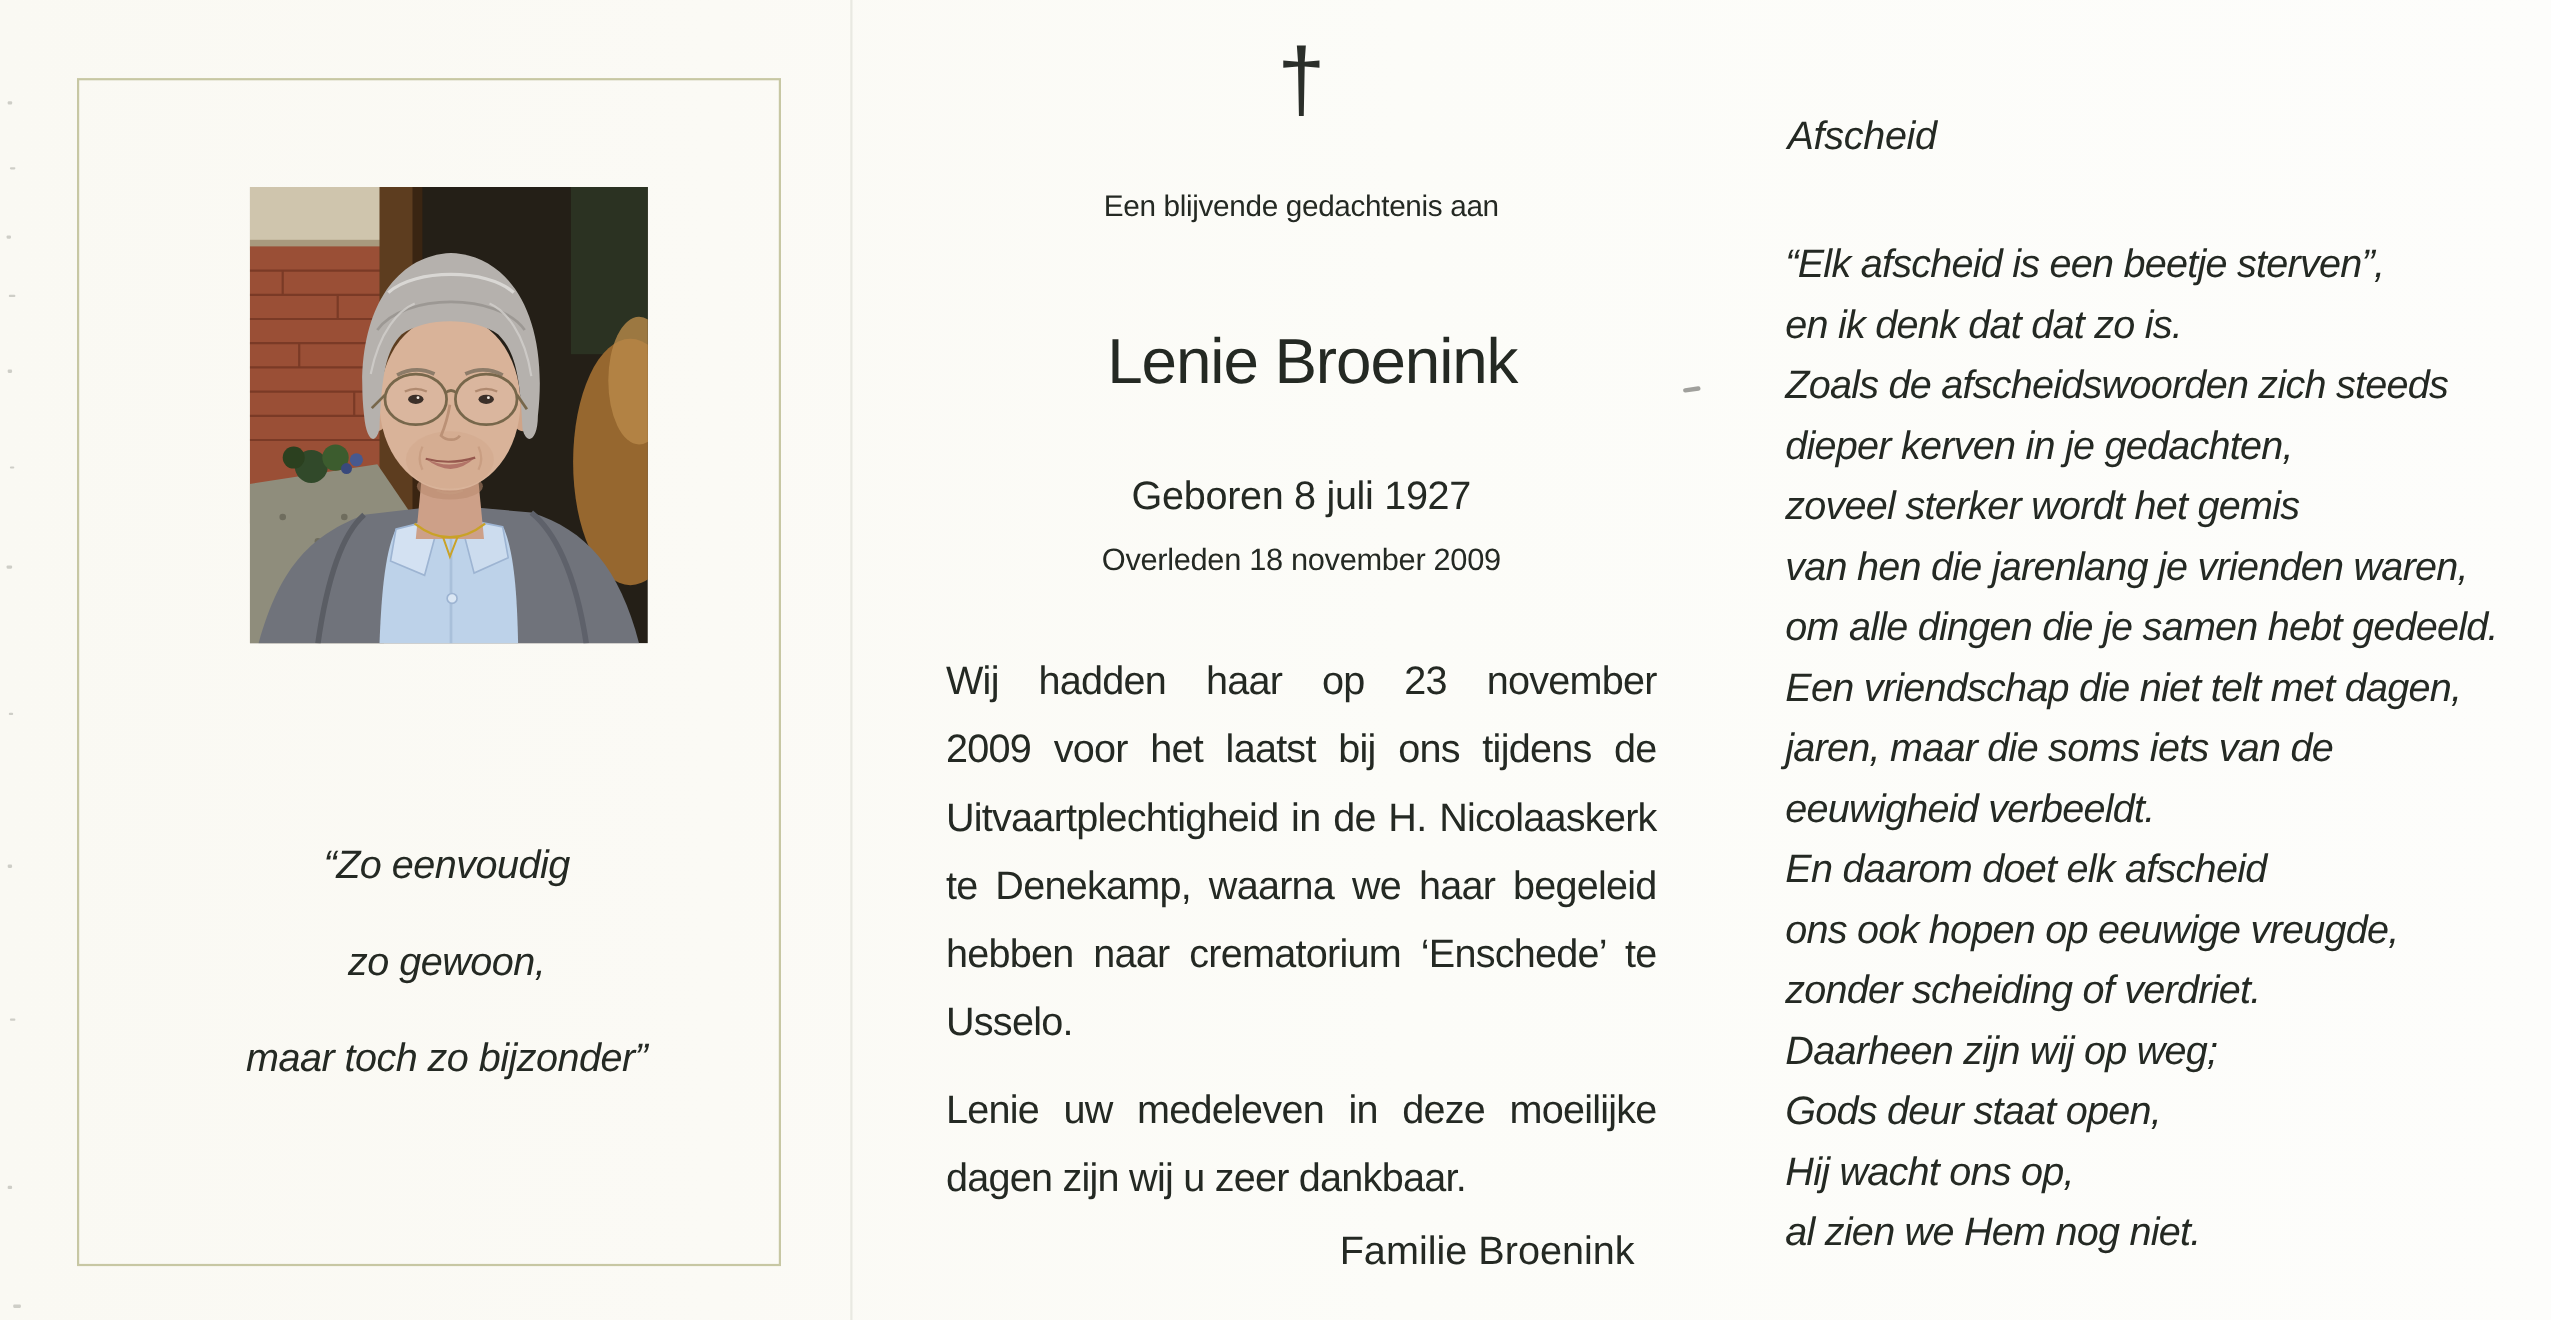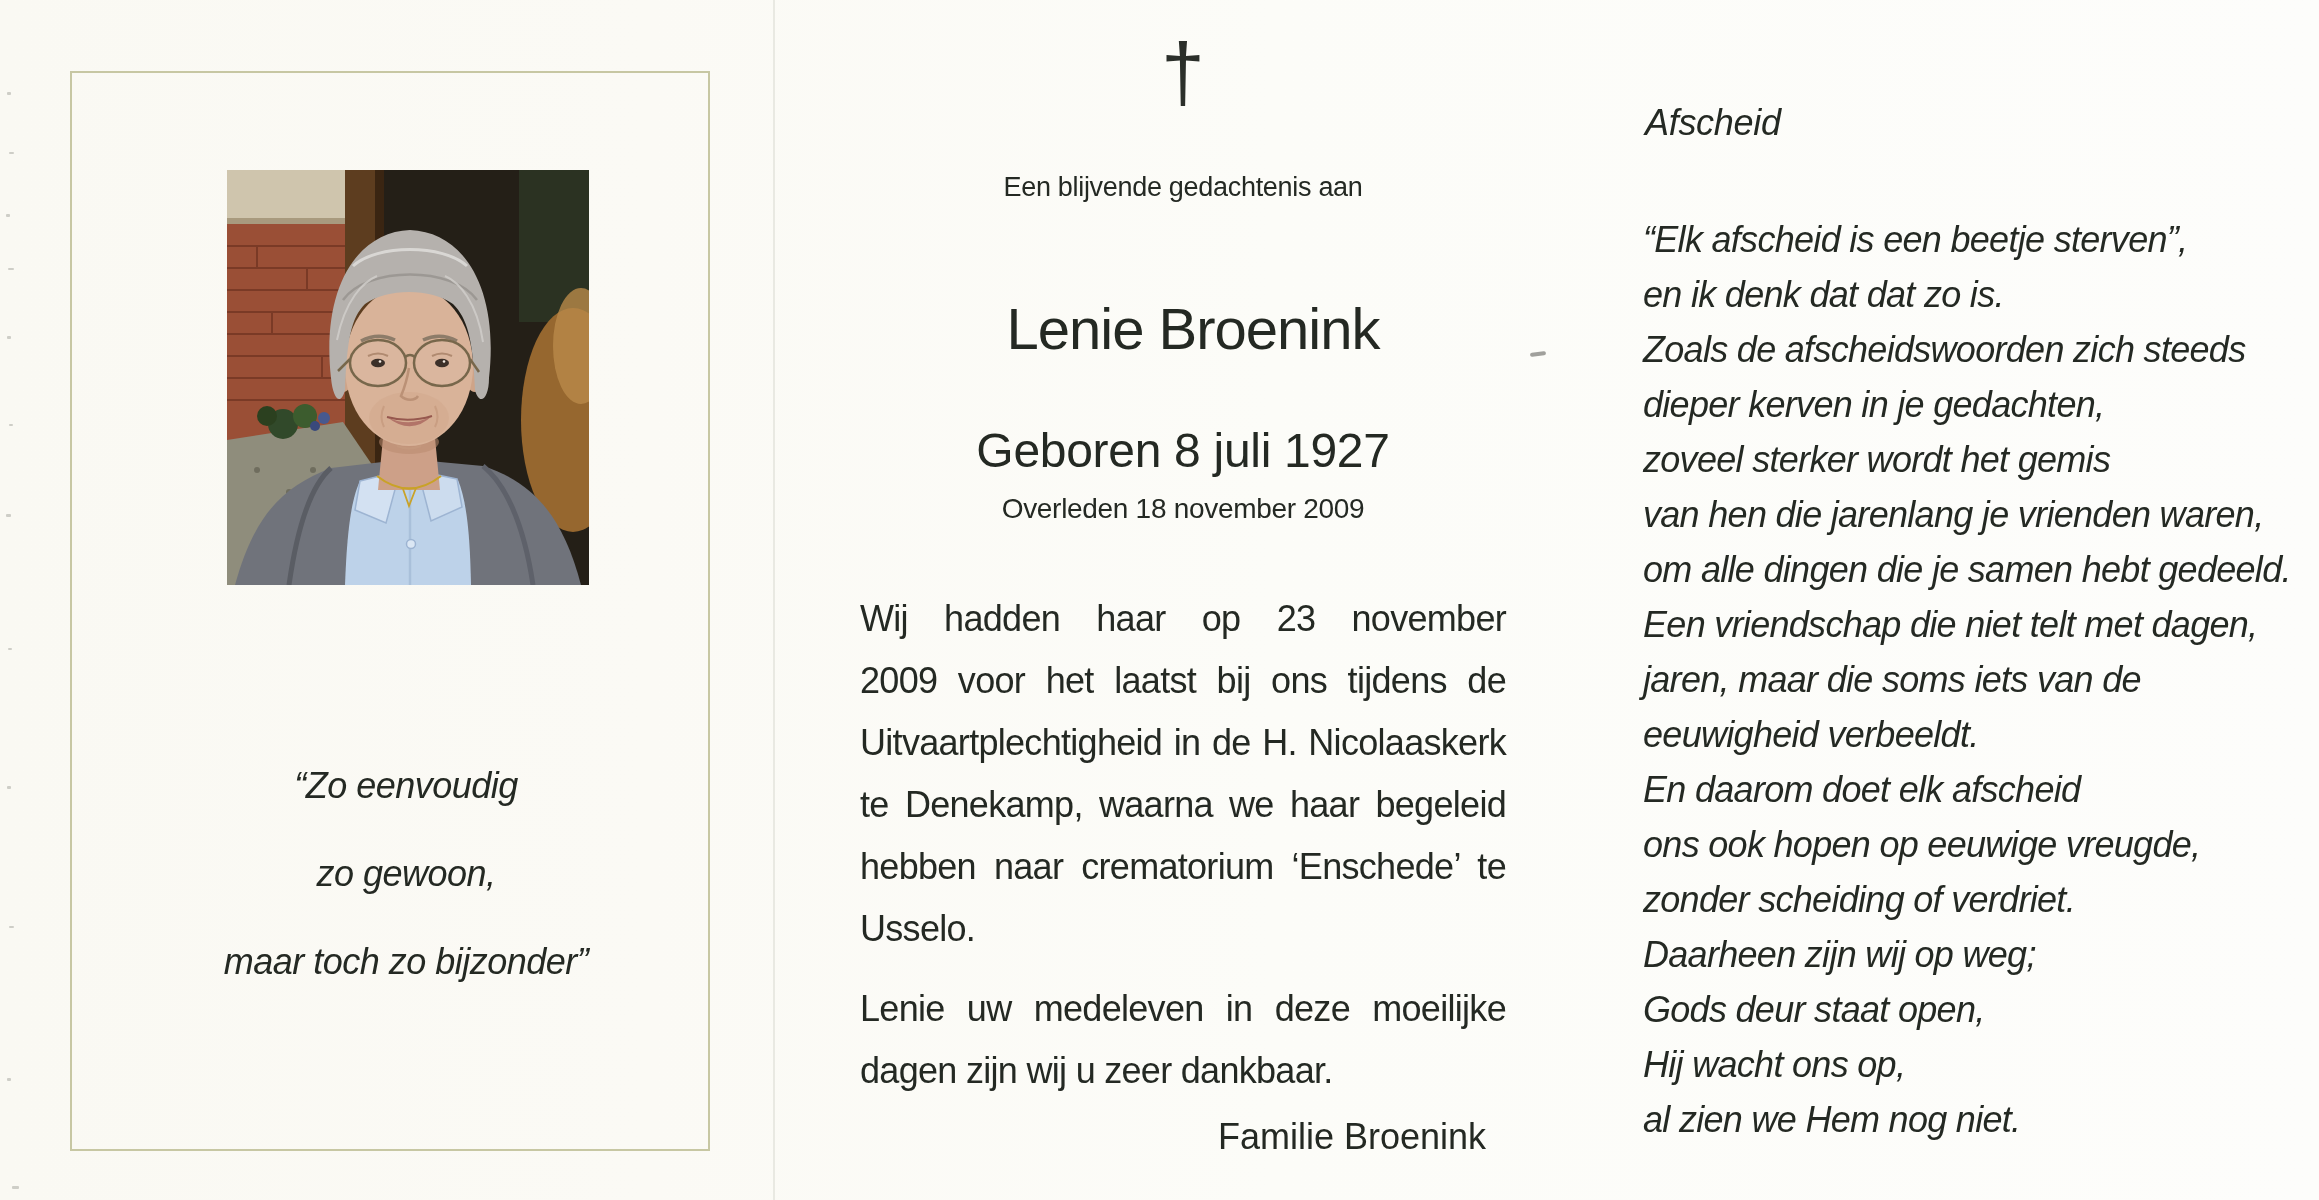--- a/index.html
+++ b/index.html
@@ -27,33 +27,33 @@
 
   
   .mid{position:absolute;left:860px;top:0;width:646px;height:1200px;}
   .cross{position:absolute;top:28px;left:0;width:100%;text-align:center;
          font-size:78px;line-height:88px;color:#2b2f2a;transform:scaleY(1.04);}
   .intro{position:absolute;top:165px;left:0;width:100%;text-align:center;
          font-size:27px;line-height:44px;letter-spacing:-0.3px;}
   .name{position:absolute;top:284px;left:0;width:100%;text-align:center;margin:10px;
         font-size:58px;line-height:70px;font-weight:400;letter-spacing:-1px;}
   .born{position:absolute;top:428px;left:0;width:100%;text-align:center;
-        font-size:48px;line-height:46px;letter-spacing:-0.3px;}
+        font-size:36px;line-height:46px;letter-spacing:-0.3px;}
   .died{position:absolute;top:486px;left:0;width:100%;text-align:center;
         font-size:28px;line-height:46px;letter-spacing:-0.3px;}
   .paragraph{position:absolute;top:588px;left:0;width:100%;}
   .thanks{position:absolute;top:978px;left:0;width:100%;}
   .jline{font-size:36px;line-height:62px;letter-spacing:-0.7px;
          text-align:justify;text-align-last:justify;white-space:normal;}
   .jline-last{text-align-last:left;}
   .signature{position:absolute;top:1112px;left:0;width:100%;box-sizing:border-box;
              padding-right:20px;text-align:right;font-size:36px;line-height:50px;}
 
   
-  .rightcol{position:absolute;left:1623px;top:0;width:672px;height:1200px;margin-left:20px;}
+  .rightcol{position:absolute;left:1623px;top:0;width:672px;height:1200px;}
   .poem-title{position:absolute;top:100px;left:2px;font-style:italic;
               font-size:36px;line-height:46px;letter-spacing:-0.3px;}
   .poem{position:absolute;top:212px;left:0;width:100%;}
   .poem-line{font-style:italic;font-size:36px;line-height:55px;
              letter-spacing:-0.7px;white-space:nowrap;}
 </style>
 </head>
 <body>
 
 <div class="page">

